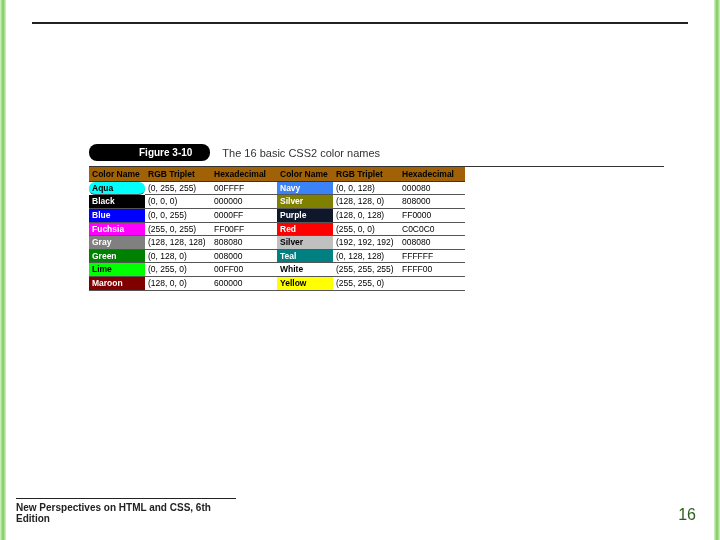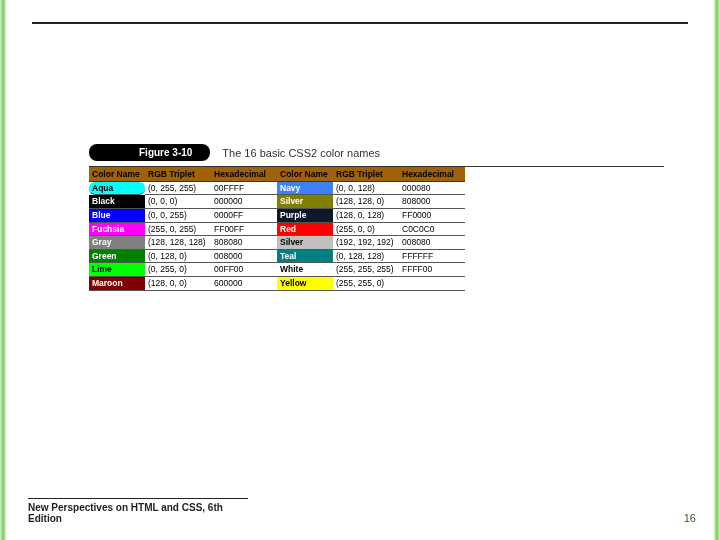--- a/index.html
+++ b/index.html
@@ -84,38 +84,38 @@
     padding: 1.5px 3px;
   }
   .swatch {
     color: #fff;
     font-weight: 600;
     padding: 1px 3px;
   }
   .swatch.dark-text { color: #000; }
   .footer {
     position: absolute;
-    left: 22px;
+    left: 10px;
     right: 18px;
     bottom: 16px;
     display: flex;
     justify-content: space-between;
     align-items: flex-end;
     font-size: 10px;
     color: #222;
   }
   .footer .book {
     font-weight: 700;
     border-top: 1px solid #222;
     padding-top: 3px;
     width: 220px;
   }
   .footer .pnum {
     color: #2a5f1c;
-    font-size: 11px;
+    font-size: 16px;
   }
 </style>
 </head>
 <body>
 
 <div class="edge-left"></div>
 <div class="edge-right"></div>
 
 <div class="slide">
 

